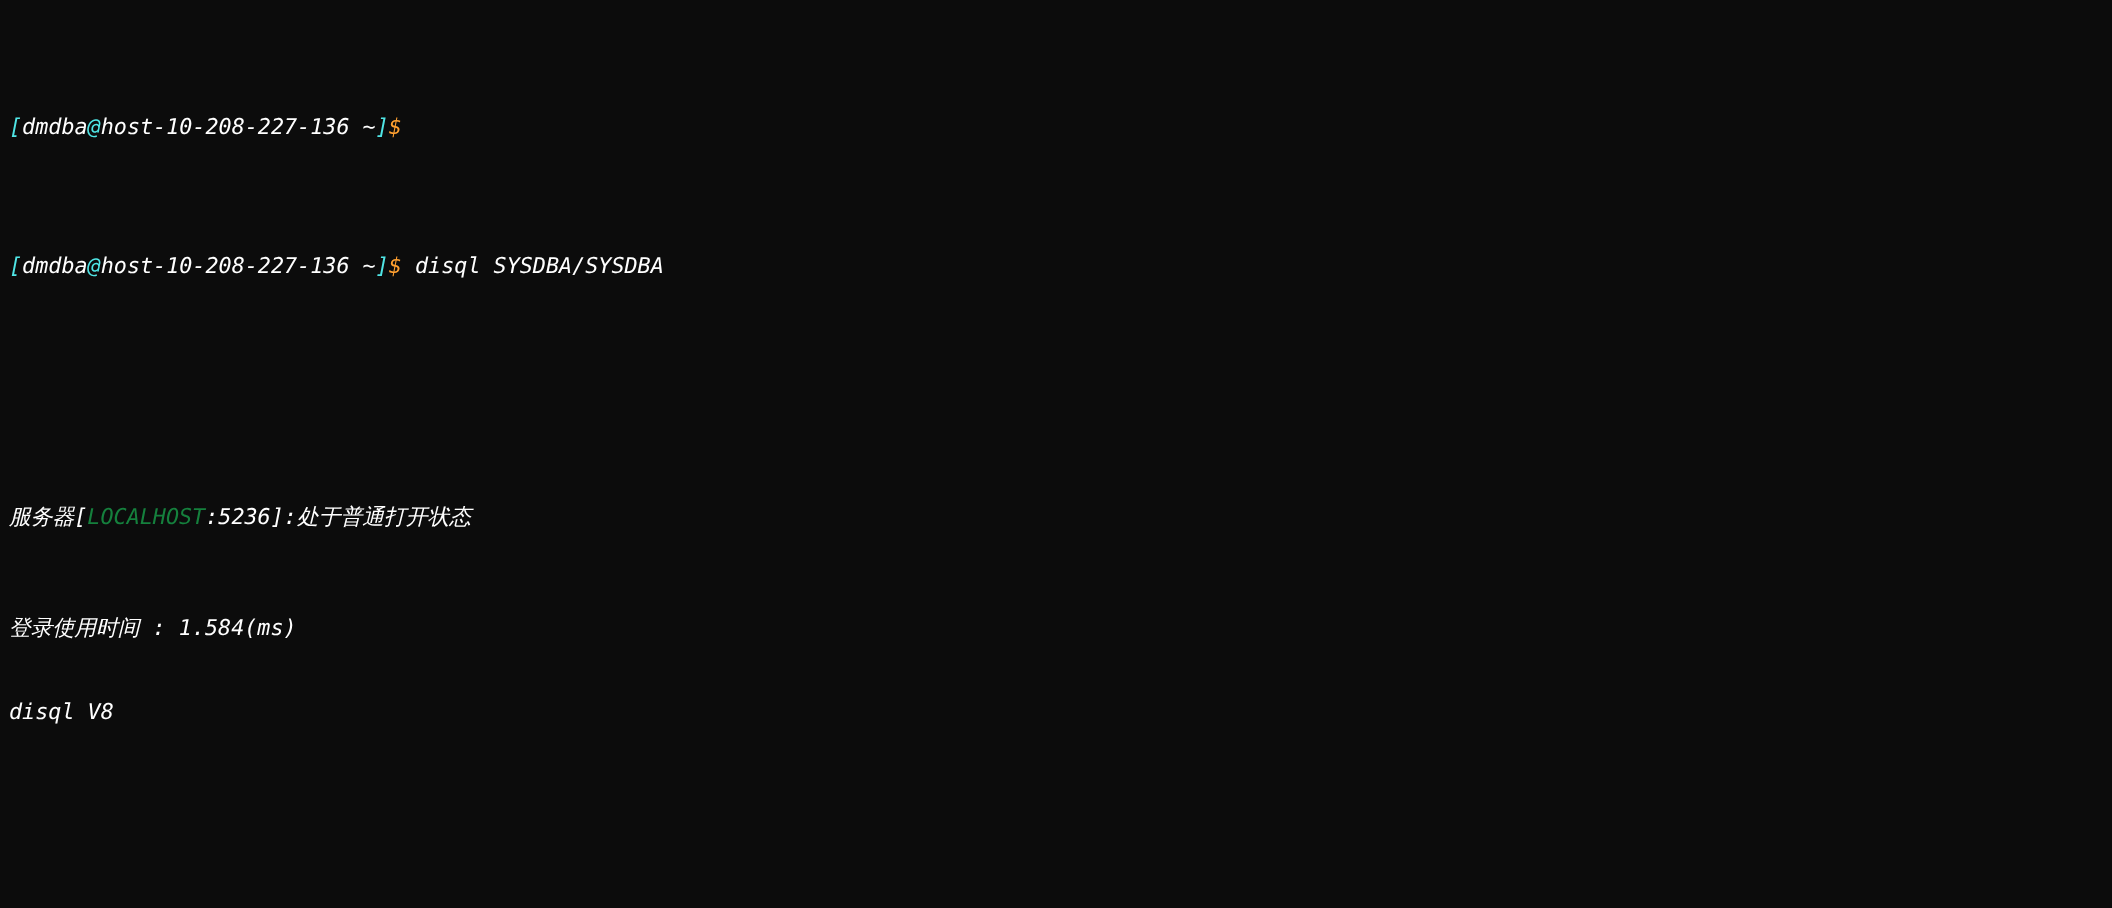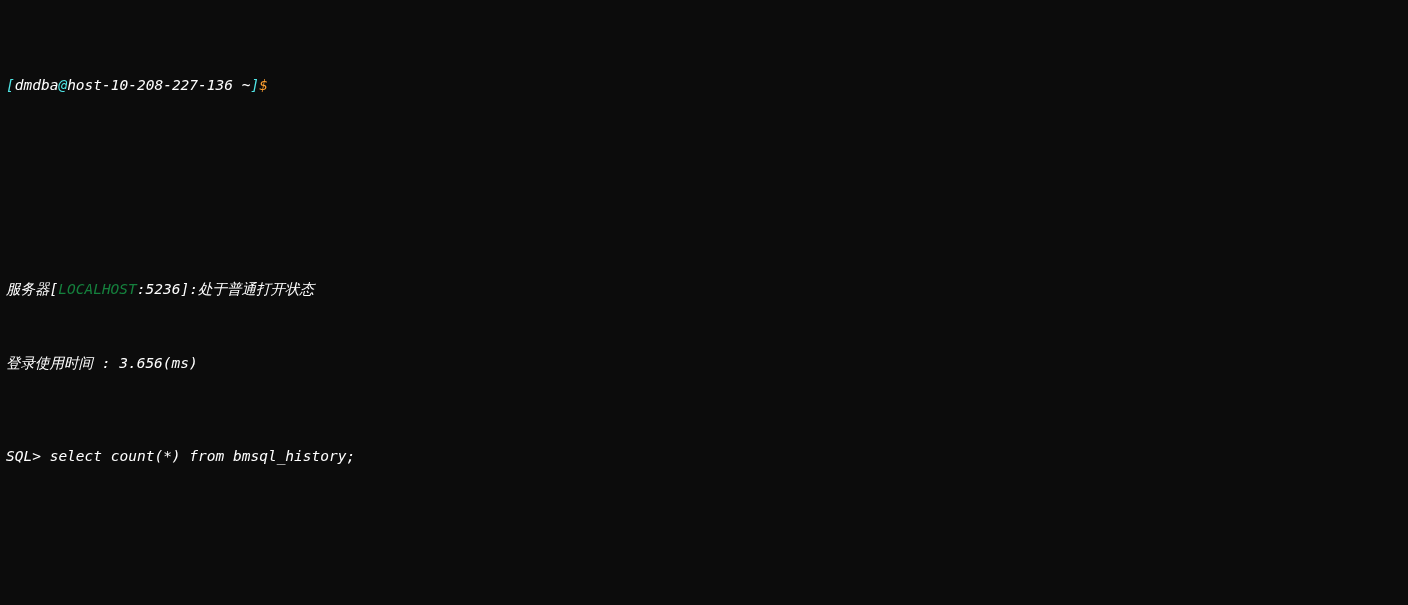--- a/index.html
+++ b/index.html
@@ -27,30 +27,31 @@
 </style>
 </head>
 <body>
 
 <div class="term">
 
   
   <div class="row"><span class="cyan">[</span><span class="white">dmdba</span><span class="cyan">@</span><span class="white">host-10-208-227-136</span><span class="white"> </span><span class="white">~</span><span class="cyan">]</span><span class="orange">$</span></div>
 
   
+  <div class="row"><span class="cyan">[</span><span class="white">dmdba</span><span class="cyan">@</span><span class="white">host-10-208-227-136</span><span class="white"> </span><span class="white">~</span><span class="cyan">]</span><span class="orange">$ </span><span class="white">disql SYSDBA/SYSDBA</span></div>
 
   <div class="row">&nbsp;</div>
 
   
   <div class="row"><span class="white">服务器[</span><span class="magenta">LOCALHOST</span><span class="white">:</span><span class="white">5236</span><span class="white">]:处于普通打开状态</span></div>
 
-  <div class="row"><span class="white">登录使用时间 : 3.656(ms)</span></div>
+  <div class="row"><span class="white">登录使用时间 : 1.584(ms)</span></div>
+  <div class="row"><span class="white">disql V8</span></div>
 
   
-  <div class="row"><span class="white">SQL&gt; </span><span class="white">select count(*) from bmsql_history;</span></div>
   
   
   
   
   
   
 
   
   
   

